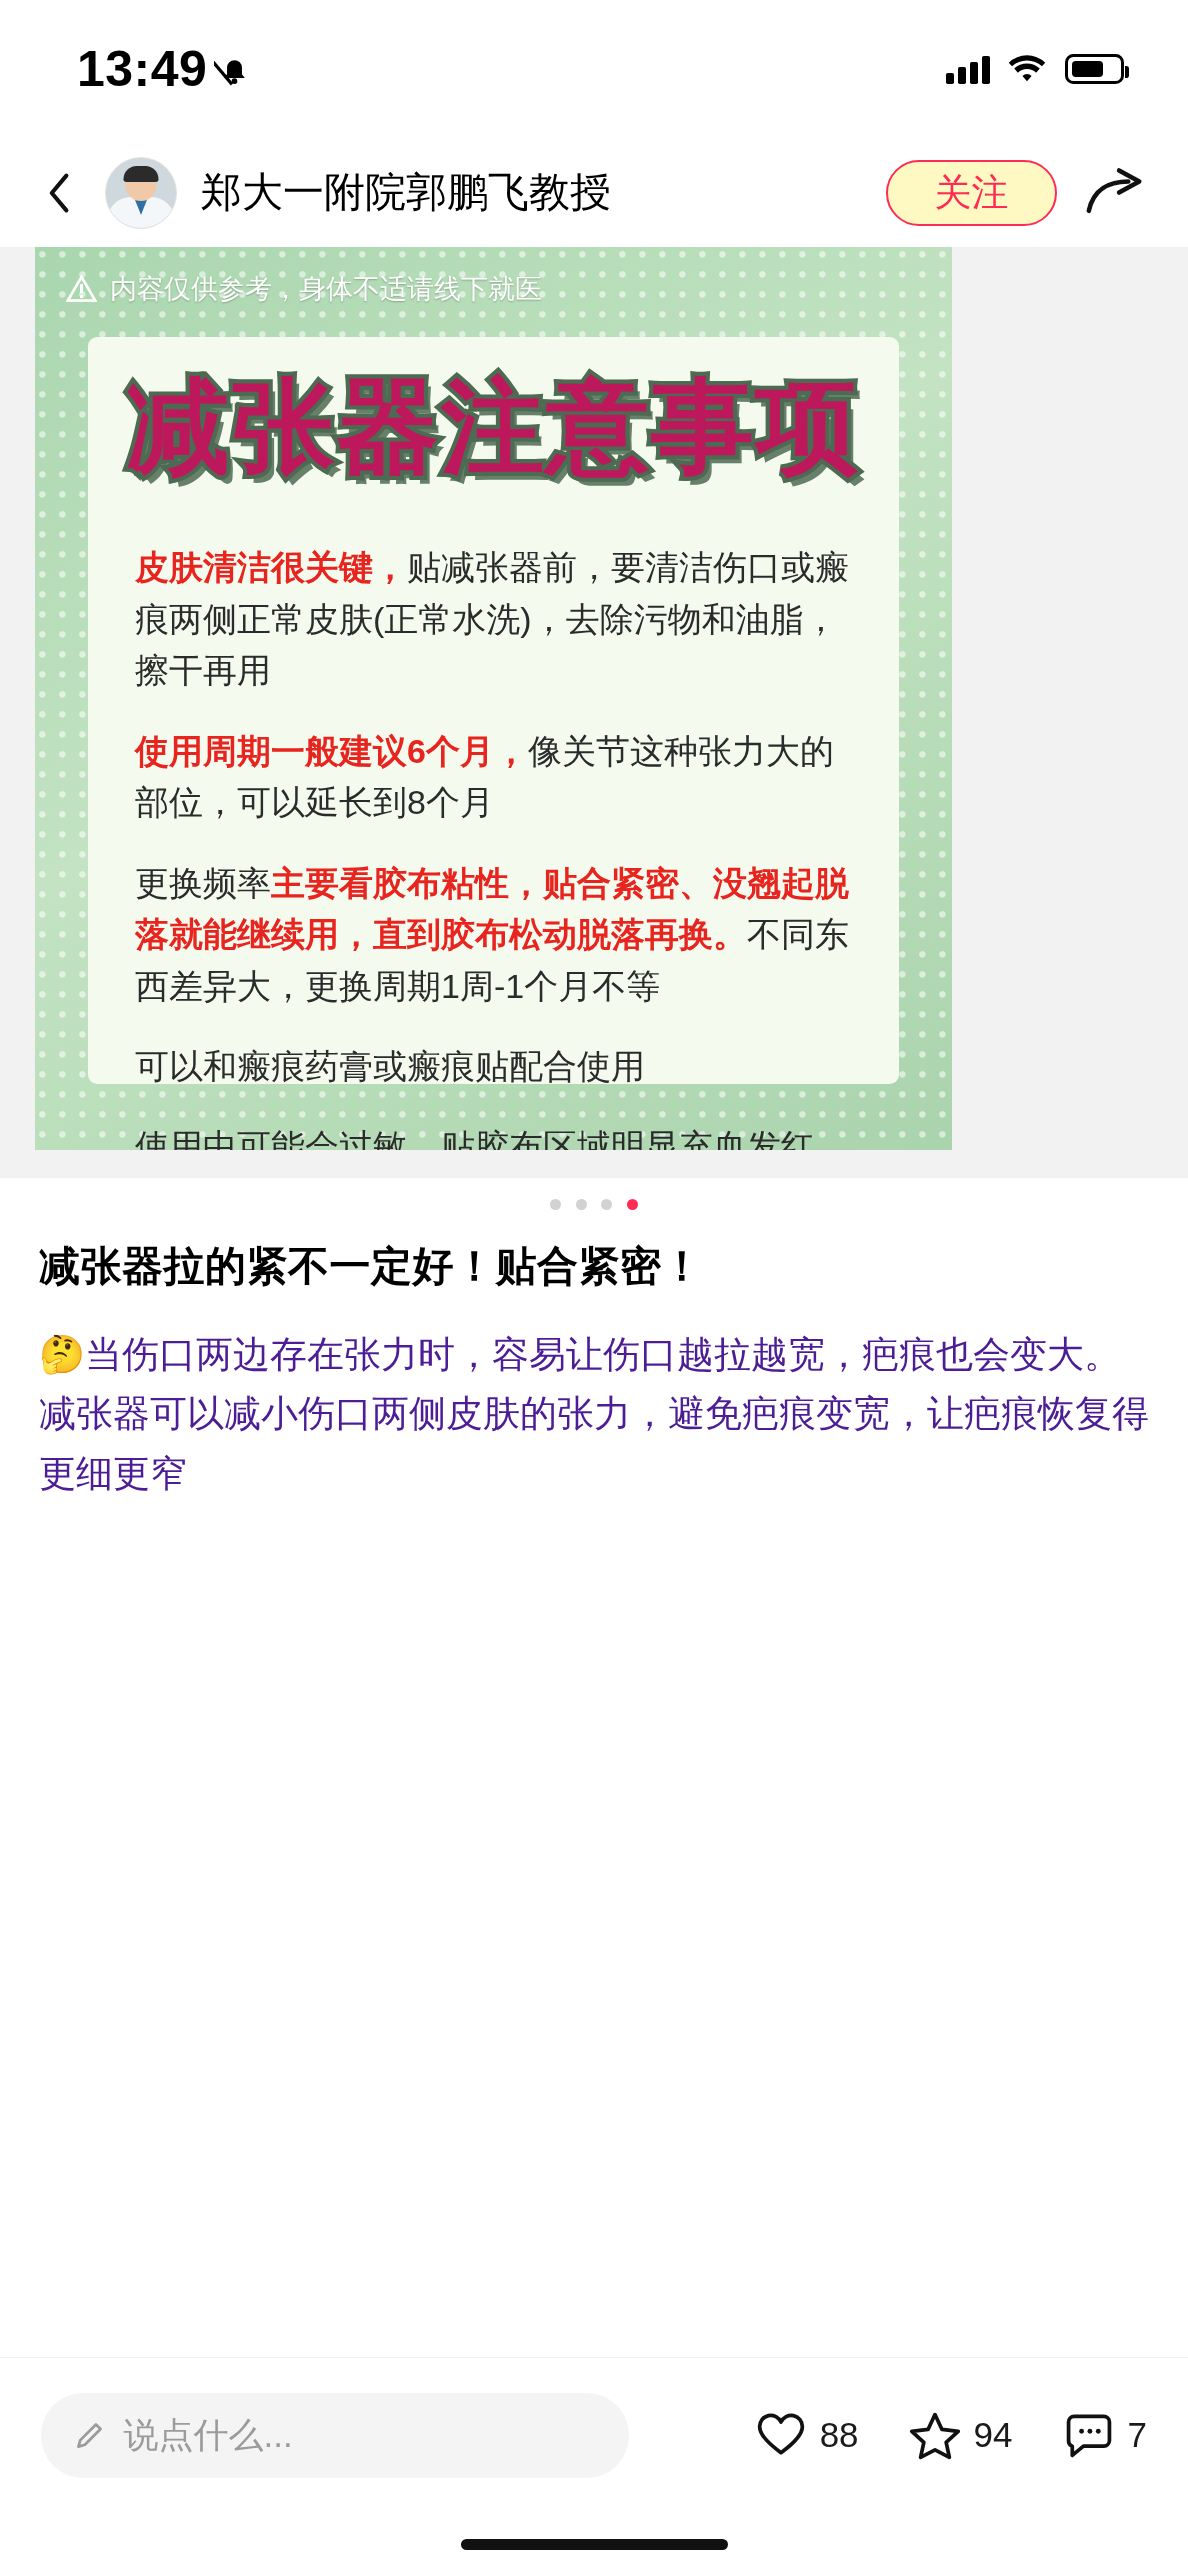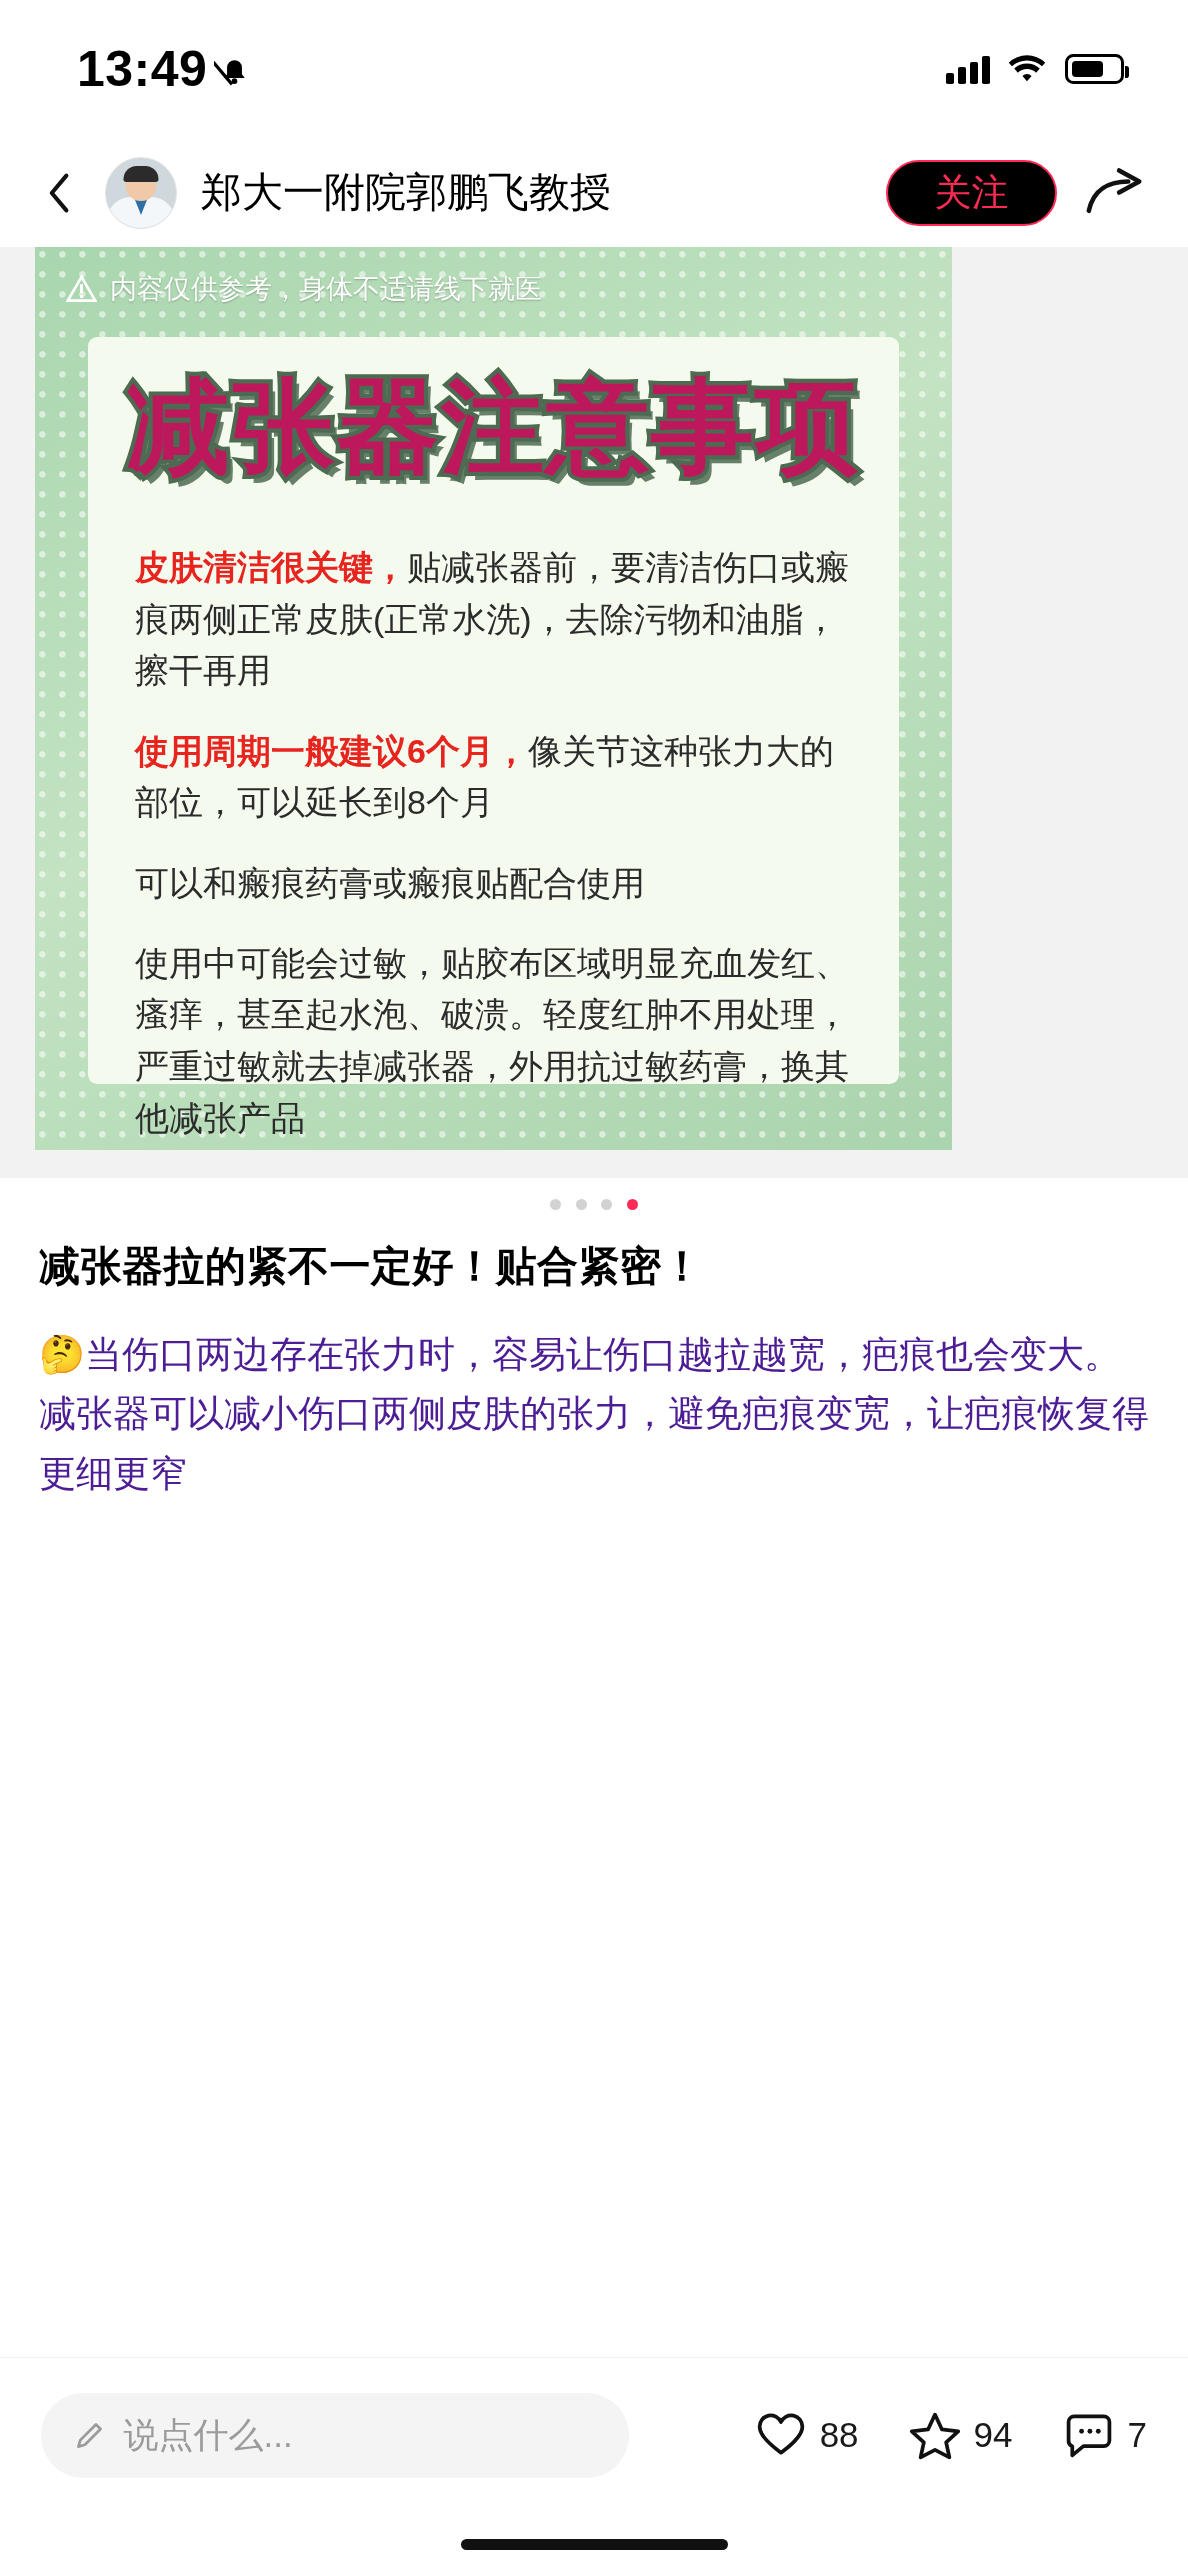--- a/index.html
+++ b/index.html
@@ -104,21 +104,21 @@
     white-space: nowrap;
     overflow: hidden;
   }
   .follow-btn {
     width: 171px; height: 66px;
     border: 2.8px solid #fe2c55;
     border-radius: 35px;
     color: #fe2c55;
     font-size: 37px;
     display: flex; align-items: center; justify-content: center;
-    background: #000000;
+    background: #fef9c3;
     flex: 0 0 171px;
   }
   .share-btn { width: 66px; height: 66px; display:flex; align-items:center; justify-content:center; flex: 0 0 66px;}
   .share-btn svg { width: 61px; height: 55px; }
 
   
   .image-area {
     flex: 0 0 931px;
     position: relative;
     background: #f2f2f2;
@@ -308,20 +308,21 @@
         <span>内容仅供参考，身体不适请线下就医</span>
       </div>
 
       <div class="poster-inner"></div>
 
       <div class="poster-title">减张器注意事项</div>
 
       <div class="poster-body">
           <p><span class="red">皮肤清洁很关键，</span><span>贴减张器前，要清洁伤口或瘢痕两侧正常皮肤(正常水洗)，去除污物和油脂，擦干再用</span></p>
           <p><span class="red">使用周期一般建议6个月，</span><span>像关节这种张力大的部位，可以延长到8个月</span></p>
+          <p><span>更换频率</span><span class="red">主要看胶布粘性，贴合紧密、没翘起脱落就能继续用，直到胶布松动脱落再换。</span><span>不同东西差异大，更换周期1周-1个月不等</span></p>
           <p><span>可以和瘢痕药膏或瘢痕贴配合使用</span></p>
           <p><span>使用中可能会过敏，贴胶布区域明显充血发红、瘙痒，甚至起水泡、破溃。轻度红肿不用处理，严重过敏就去掉减张器，外用抗过敏药膏，换其他减张产品</span></p>
         </div>
     </div>
   </div>
 
   <div class="dots">
       <i></i>
       <i></i>
       <i></i>

